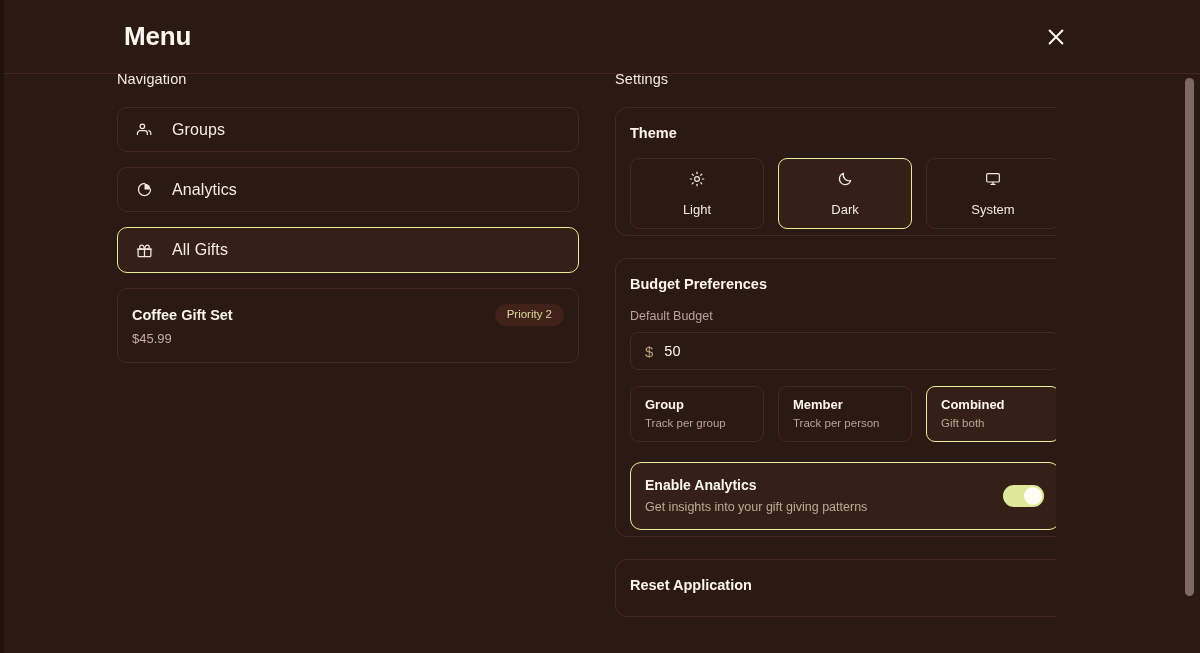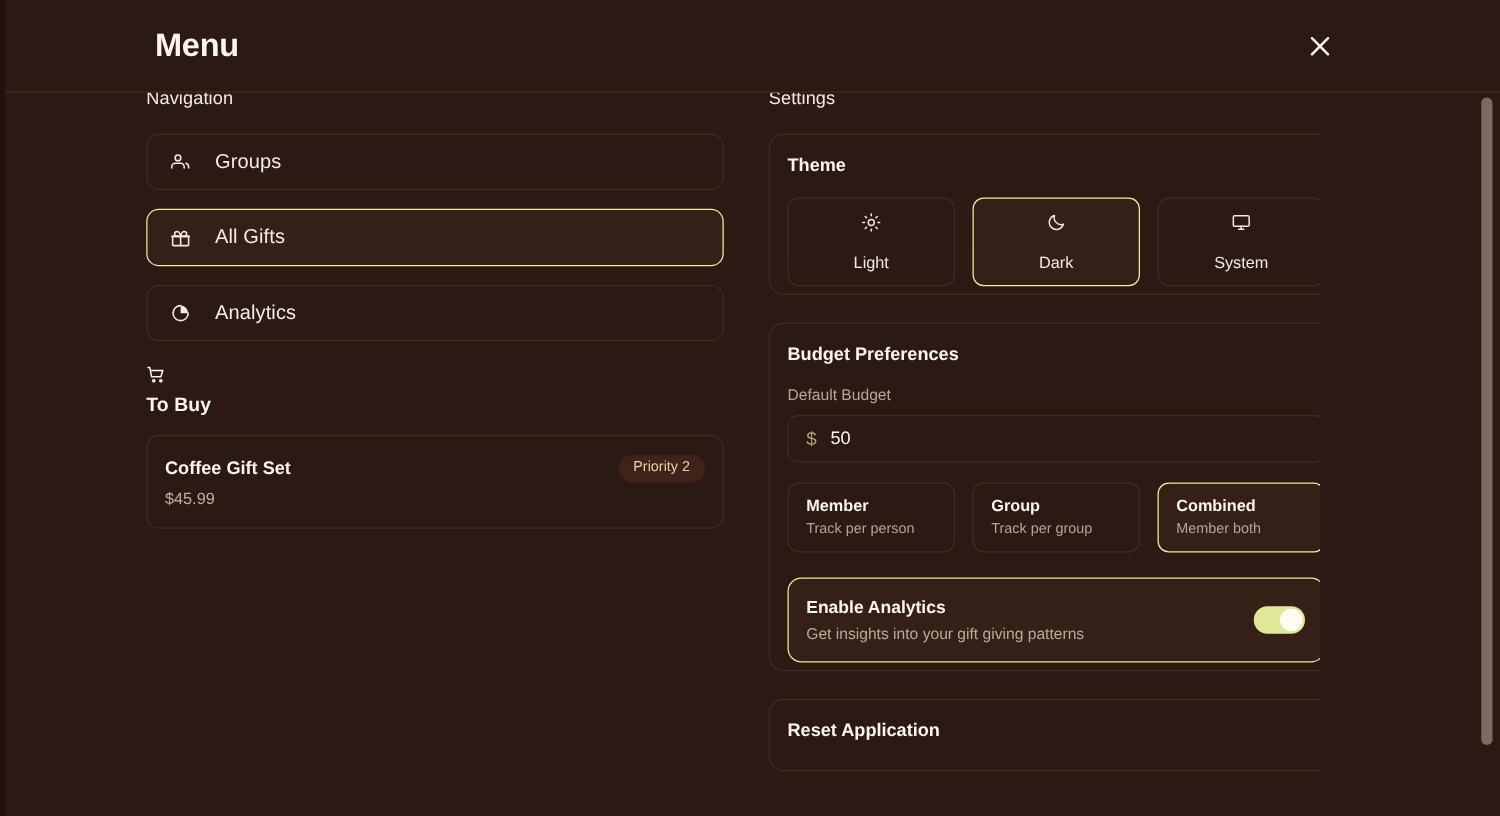--- a/index.html
+++ b/index.html
@@ -301,53 +301,43 @@
       <span class="ico">
         <svg width="17" height="17" viewBox="0 0 24 24" fill="none" stroke="#f1e8e0" stroke-width="1.8" stroke-linecap="round" stroke-linejoin="round">
           <path d="M16 19v-1.5a4 4 0 0 0-4-4H6a4 4 0 0 0-4 4V19"></path>
           <circle cx="9" cy="7.5" r="3.2"></circle>
           <path d="M21 19v-1.5a4 4 0 0 0-3-3.87"></path>
         </svg>
       </span>
       <span class="lbl">Groups</span>
     </div>
 
+    <div class="nav-item">
+      <span class="ico">
+        <svg width="17" height="17" viewBox="0 0 24 24" fill="none" stroke="#f1e8e0" stroke-width="1.8" stroke-linecap="round" stroke-linejoin="round">
+          <path d="M20.5 12A8.5 8.5 0 1 1 12 3.5"></path>
+          <path d="M12 3.5A8.5 8.5 0 0 1 20.5 12H12z" fill="#f1e8e0" stroke="none"></path>
+        </svg>
+      </span>
+      <span class="lbl">Analytics</span>
+    </div>
+
     <div class="nav-item active">
       <span class="ico">
         <svg width="17" height="17" viewBox="0 0 24 24" fill="none" stroke="#f1e8e0" stroke-width="1.8" stroke-linecap="round" stroke-linejoin="round">
           <rect x="3" y="10" width="18" height="10.5" rx="1"></rect>
           <line x1="2" y1="10" x2="22" y2="10"></line>
           <line x1="12" y1="10" x2="12" y2="20.5"></line>
           <path d="M12 10C12 10 11 4.5 8 4.5a2.4 2.4 0 0 0 0 5.5"></path>
           <path d="M12 10C12 10 13 4.5 16 4.5a2.4 2.4 0 0 1 0 5.5"></path>
         </svg>
       </span>
       <span class="lbl">All Gifts</span>
     </div>
 
-    <div class="nav-item">
-      <span class="ico">
-        <svg width="17" height="17" viewBox="0 0 24 24" fill="none" stroke="#f1e8e0" stroke-width="1.8" stroke-linecap="round" stroke-linejoin="round">
-          <path d="M20.5 12A8.5 8.5 0 1 1 12 3.5"></path>
-          <path d="M12 3.5A8.5 8.5 0 0 1 20.5 12H12z" fill="#f1e8e0" stroke="none"></path>
-        </svg>
-      </span>
-      <span class="lbl">Analytics</span>
-    </div>
-
-    <div class="tobuy-head">
-      <span class="cart">
-        <svg width="16" height="16" viewBox="0 0 24 24" fill="none" stroke="#fdf6ee" stroke-width="1.8" stroke-linecap="round" stroke-linejoin="round">
-          <path d="M2 3h2.2l2.2 11h11.2l2.2-7.5H5.3"></path>
-          <circle cx="9" cy="19" r="1.3"></circle>
-          <circle cx="17.5" cy="19" r="1.3"></circle>
-        </svg>
-      </span>
-      <div class="ttl">To Buy</div>
-    </div>
 
     <div class="tobuy-card">
       <div class="name">Coffee Gift Set</div>
       <div class="price">$45.99</div>
       <span class="badge">Priority 2</span>
     </div>
 
   </div>
 
   <div class="col-right">
@@ -404,30 +394,30 @@
       <div class="field-label">Default Budget</div>
 
       <div class="money-field">
         <span class="cur">$</span>
         <input class="val" type="text" value="50" style="">
       </div>
 
 
       <div class="track-row">
         <div class="track-opt">
+          <div class="t">Group</div>
+          <div class="s">Track per group</div>
+        </div>
+        <div class="track-opt">
           <div class="t">Member</div>
           <div class="s">Track per person</div>
         </div>
-        <div class="track-opt">
-          <div class="t">Group</div>
-          <div class="s">Track per group</div>
-        </div>
         <div class="track-opt active">
           <div class="t">Combined</div>
-          <div class="s">Member both</div>
+          <div class="s">Gift both</div>
         </div>
       </div>
 
       <div class="toggle-card">
         <div class="t">Enable Analytics</div>
         <div class="s">Get insights into your gift giving patterns</div>
         <span class="switch">
           <span class="knob"></span>
         </span>
       </div>

